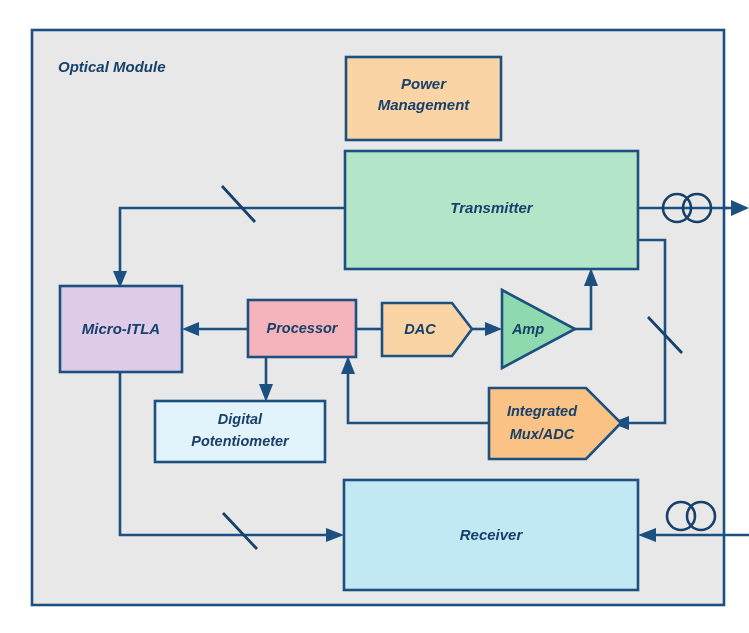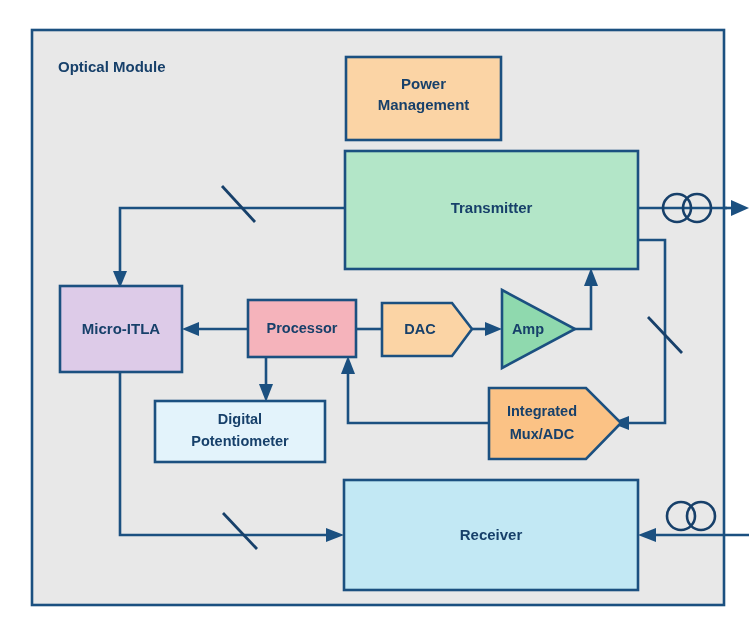--- a/index.html
+++ b/index.html
@@ -10,20 +10,21 @@
   body {
     width: 749px;
     height: 633px;
     font-family: "Liberation Sans", sans-serif;
     overflow: hidden;
   }
   #diagram-root {
     position: relative;
     width: 617px;
     height: 633px;
+    font-style: italic;
   }
   svg#block-diagram {
     display: block;
     width: 749px;
     height: 633px;
   }
   .blk-label {
     font-family: "Liberation Sans", sans-serif;
     font-weight: bold;
     font-size: 15px;

